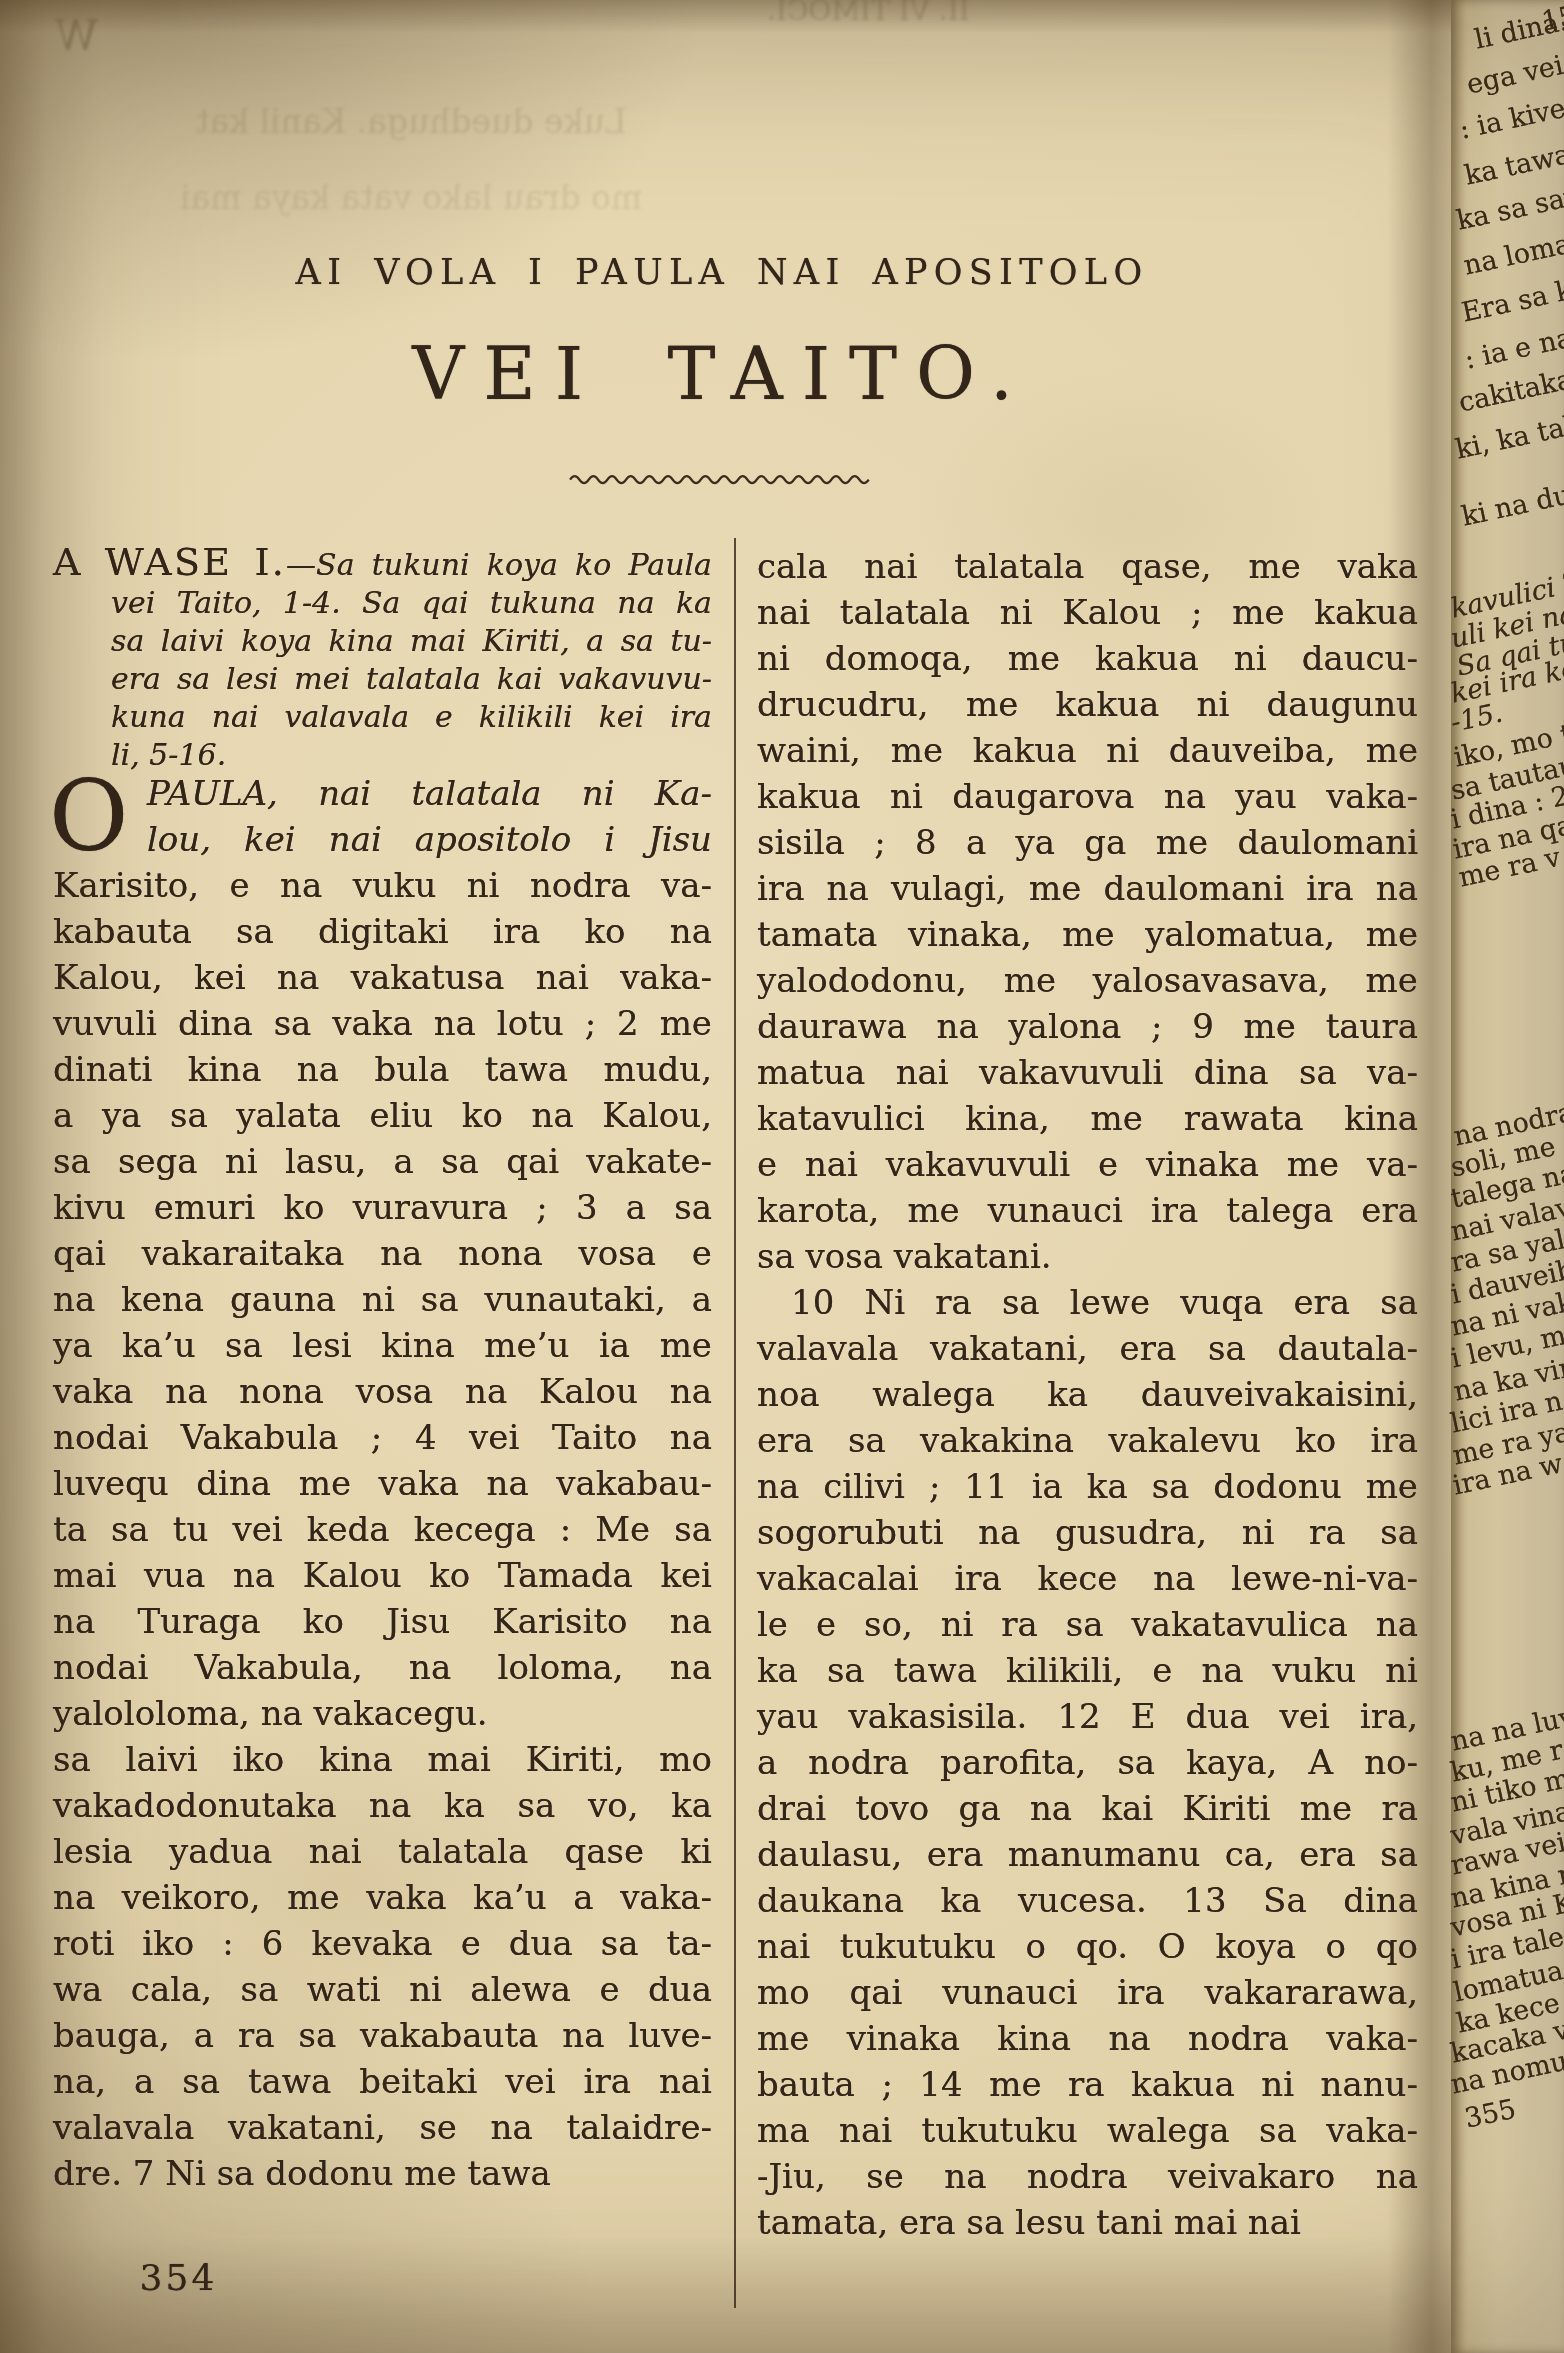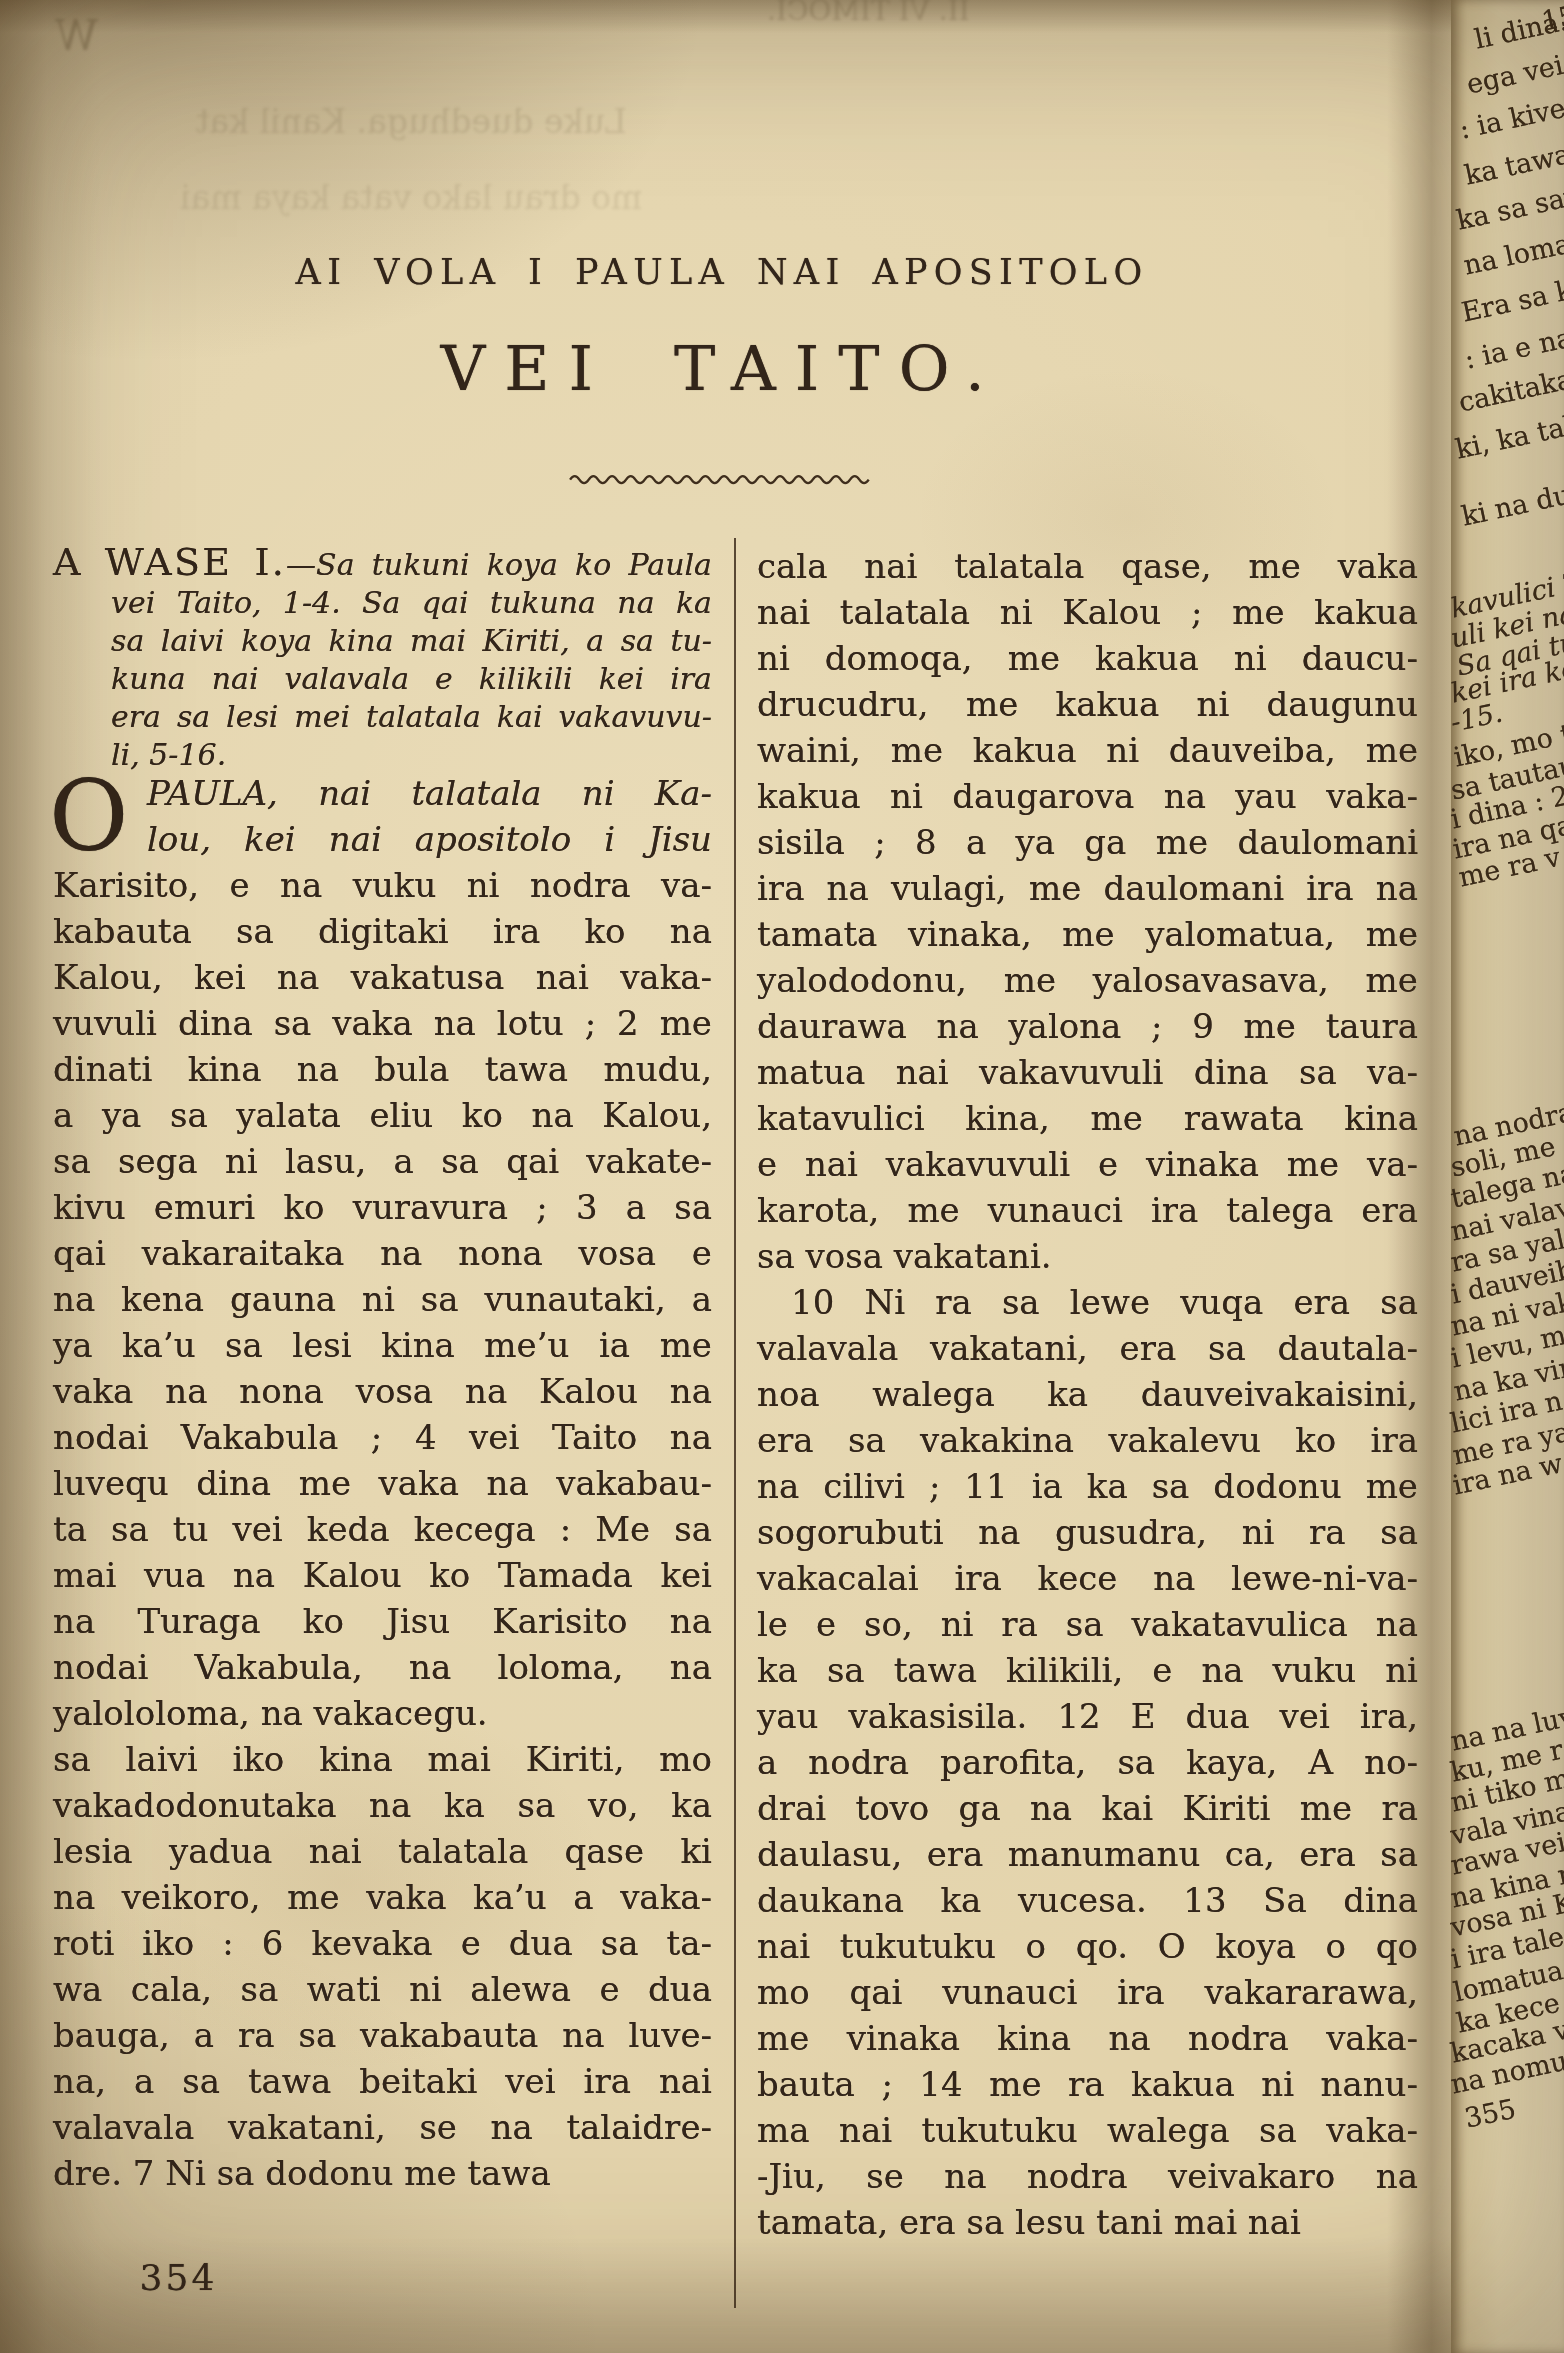--- a/index.html
+++ b/index.html
@@ -16,21 +16,21 @@
       radial-gradient(329px 235px at 22% 80%, rgba(120,90,45,0.10), rgba(0,0,0,0) 80%),
       radial-gradient(266px 188px at 72% 22%, rgba(120,90,45,0.08), rgba(0,0,0,0) 80%),
       #e3d3ab;
   }
   #vignette{position:absolute;inset:0;box-shadow:inset 0 0 180px 22px rgba(62,42,18,0.35);pointer-events:none;z-index:9;}
 
   .running-head{position:absolute;top:252px;left:31px;width:1382px;text-align:center;
     font-size:35px;letter-spacing:6.3px;word-spacing:9.4px;white-space:nowrap;
     text-shadow:0 0 0.8px rgba(50,37,26,0.7);}
   .book-title{position:absolute;top:332px;left:31px;width:1382px;text-align:center;
-    font-size:62px;letter-spacing:19px;word-spacing:23.5px;white-space:nowrap;
+    font-size:72px;letter-spacing:19px;word-spacing:23.5px;white-space:nowrap;
     text-shadow:0 0 0.8px rgba(50,37,26,0.8);}
   .divider{position:absolute;top:471px;left:31px;width:1382px;text-align:center;}
   .divider svg{display:inline-block;}
 
   .textline-box{position:absolute;}
   #intro{left:53px;top:543px;width:659px;font-size:30px;font-style:italic;}
   #intro .line{line-height:38px;}
   #intro .lead{font-style:normal;letter-spacing:2.3px;font-size:38px;}
   #leftbody{left:53px;top:770px;width:659px;font-size:34px;}
   #rightbody{left:757px;top:543px;width:661px;font-size:34px;}
@@ -85,22 +85,22 @@
     <svg width="313" height="14" viewBox="0 0 400 18" aria-hidden="true">
       <path d="M4 11 q6 -9 12 0 t12 0 t12 0 t12 0 t12 0 t12 0 t12 0 t12 0 t12 0 t12 0 t12 0 t12 0 t12 0 t12 0 t12 0 t12 0 t12 0 t12 0 t12 0 t12 0 t12 0 t12 0 t12 0 t12 0 t12 0 t12 0 t12 0 t12 0 t12 0 t12 0 t12 0 t12 0" fill="none" stroke="#3f2e1d" stroke-width="3"></path>
     </svg>
   </div>
 
   <div id="intro" class="textline-box">
     <div class="line"><span class="lead">A WASE I.</span><span>—Sa tukuni koya ko Paula</span></div>
     <div>
         <div class="line hang">vei Taito, 1-4.  Sa qai tukuna na ka</div>
         <div class="line hang">sa laivi koya kina mai Kiriti, a sa tu-</div>
+        <div class="line hang">era sa lesi mei talatala kai vakavuvu-</div>
         <div class="line hang">kuna nai valavala e kilikili kei ira</div>
-        <div class="line hang">era sa lesi mei talatala kai vakavuvu-</div>
         <div class="line hang flush">li, 5-16.</div>
       </div>
   </div>
 
   <div id="dropcap">O</div>
 
   <div id="leftbody" class="textline-box">
       <div class="line  dc">PAULA, nai talatala ni Ka-</div>
       <div class="line  dc">lou, kei nai apositolo i Jisu</div>
       <div class="line ">Karisito, e na vuku ni nodra va-</div>

